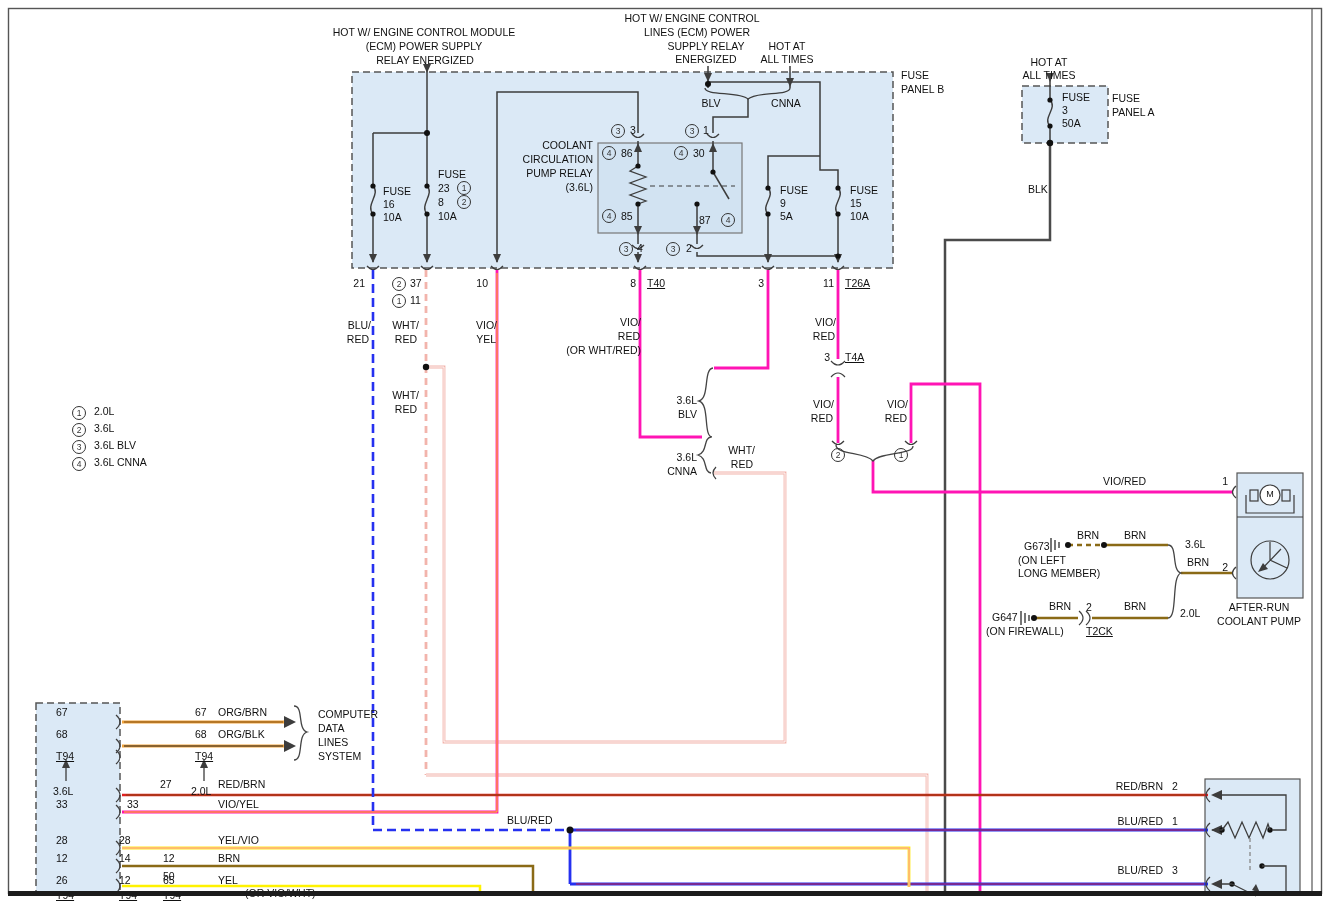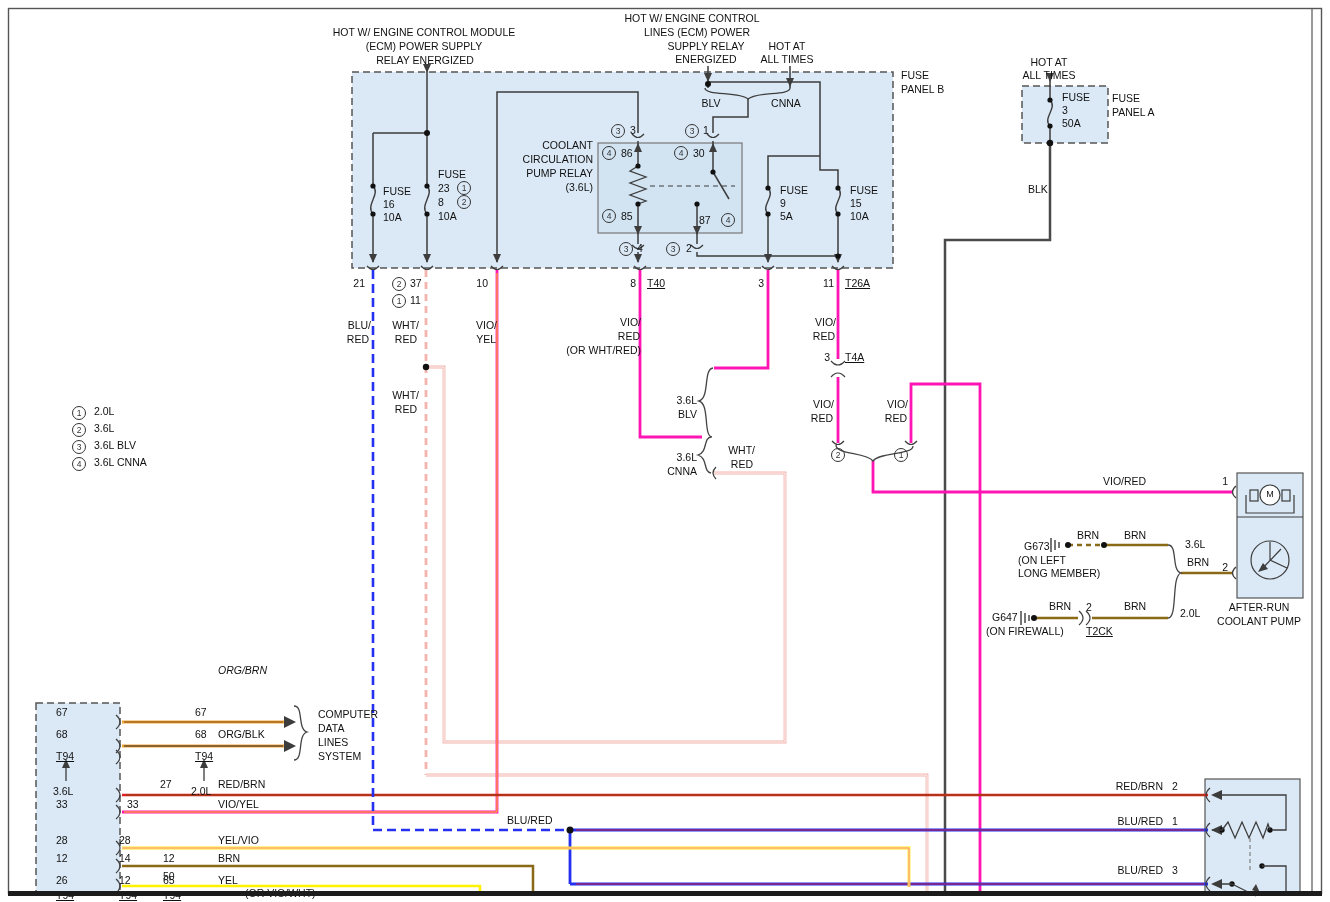--- a/index.html
+++ b/index.html
@@ -308,21 +308,21 @@
       <span class="lbl" style="left: 1049px; top: 600px;">BRN</span>
       <span class="lbl" style="left: 1086px; top: 601px;">2</span>
       <span class="lbl ul" style="left: 1086px; top: 625px;">T2CK</span>
       <span class="lbl" style="left: 1124px; top: 600px;">BRN</span>
       <span class="lbl" style="left: 1180px; top: 607px;">2.0L</span>
       <span class="lbl ac" style="left: 1259px; top: 601px; text-align: right;">AFTER-RUN</span>
       <span class="lbl ac" style="left: 1259px; top: 615px;">COOLANT PUMP</span>
       <span class="lbl ac" style="left: 1270px; top: 489px; font-size: 9px;">M</span>
       <span class="lbl" style="left: 56px; top: 706px;">67</span>
       <span class="lbl" style="left: 195px; top: 706px;">67</span>
-      <span class="lbl" style="left: 218px; top: 664px; font-style: italic;">ORG/BRN</span>
+      <span class="lbl" style="left: 218px; top: 706px;">ORG/BRN</span>
       <span class="lbl" style="left: 56px; top: 728px;">68</span>
       <span class="lbl" style="left: 195px; top: 728px;">68</span>
       <span class="lbl" style="left: 218px; top: 728px;">ORG/BLK</span>
       <span class="lbl ul" style="left: 56px; top: 750px;">T94</span>
       <span class="lbl ul" style="left: 195px; top: 750px;">T94</span>
       <span class="lbl" style="left: 53px; top: 785px;">3.6L</span>
       <span class="lbl" style="left: 191px; top: 785px;">2.0L</span>
       <span class="lbl" style="left: 160px; top: 778px;">27</span>
       <span class="lbl" style="left: 218px; top: 778px;">RED/BRN</span>
       <span class="lbl" style="left: 56px; top: 798px;">33</span>

